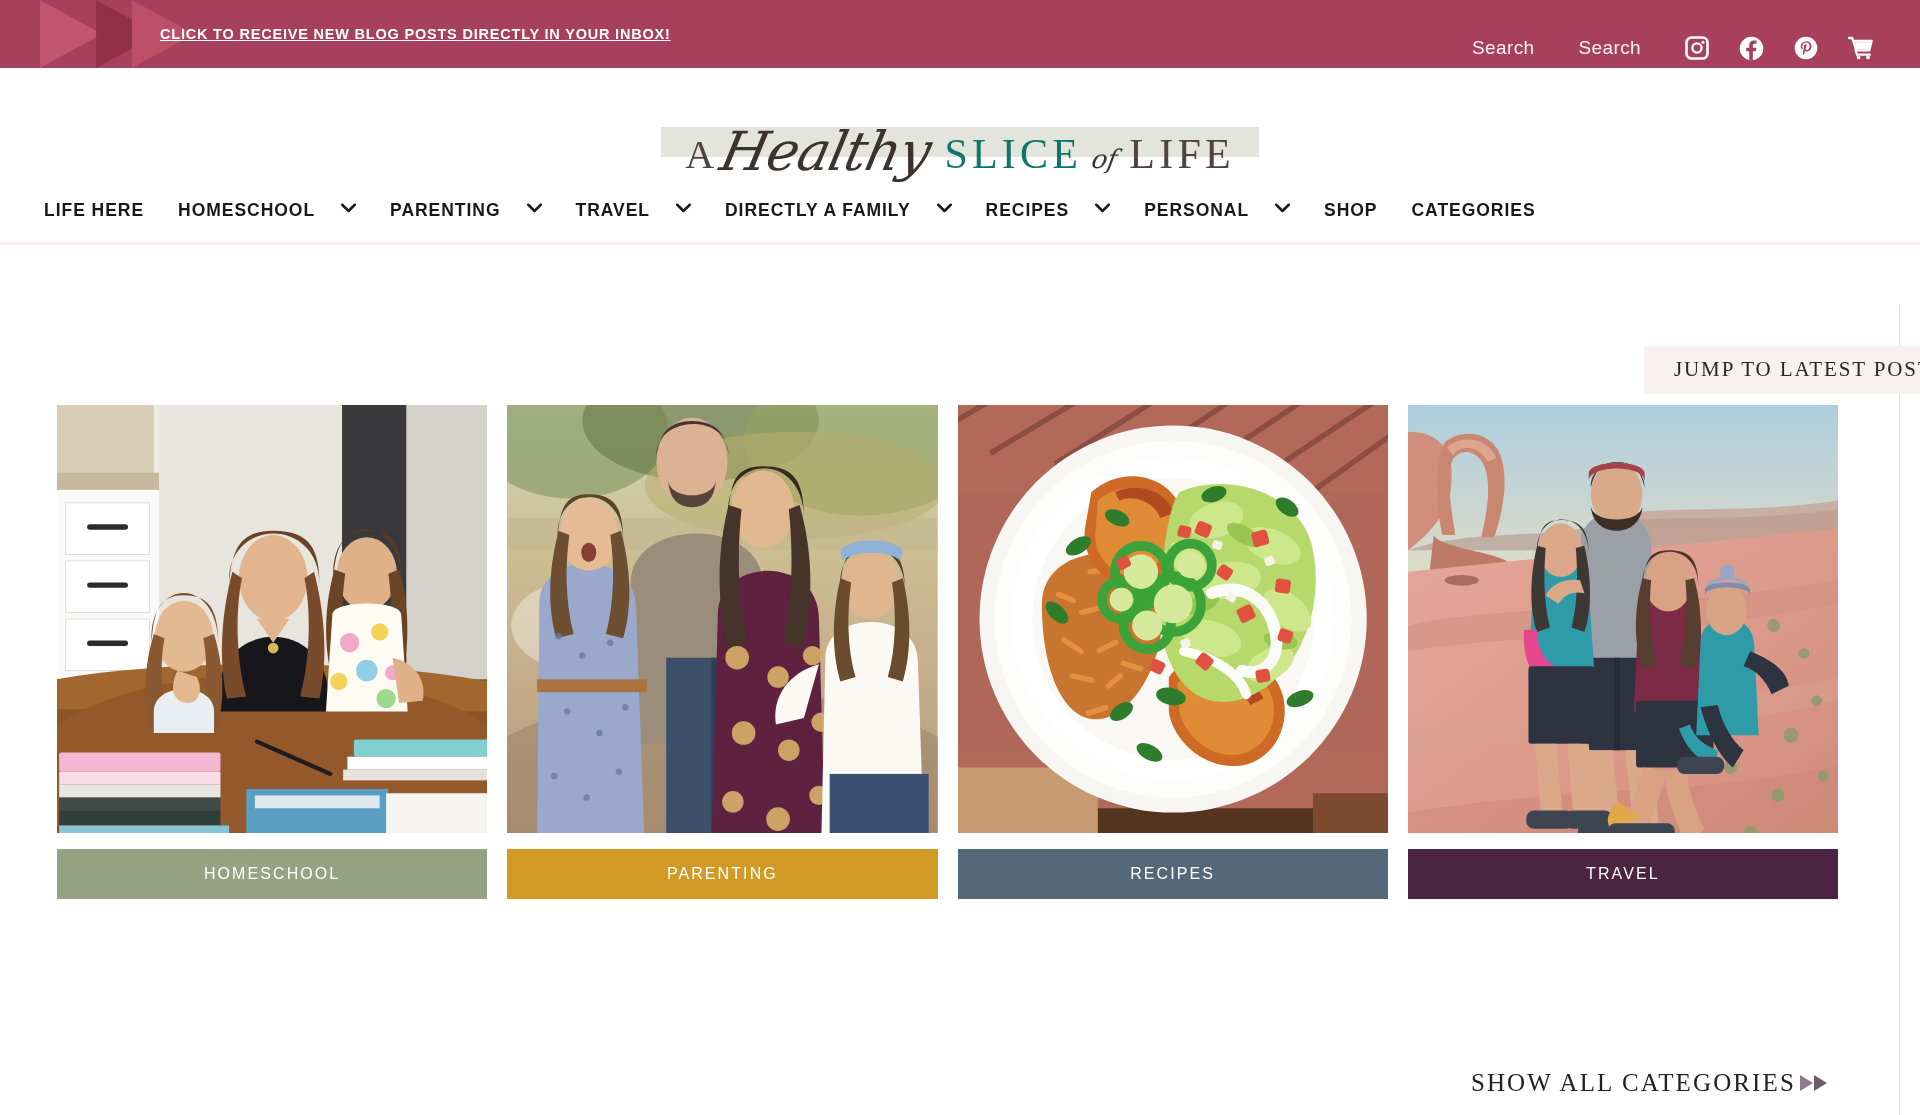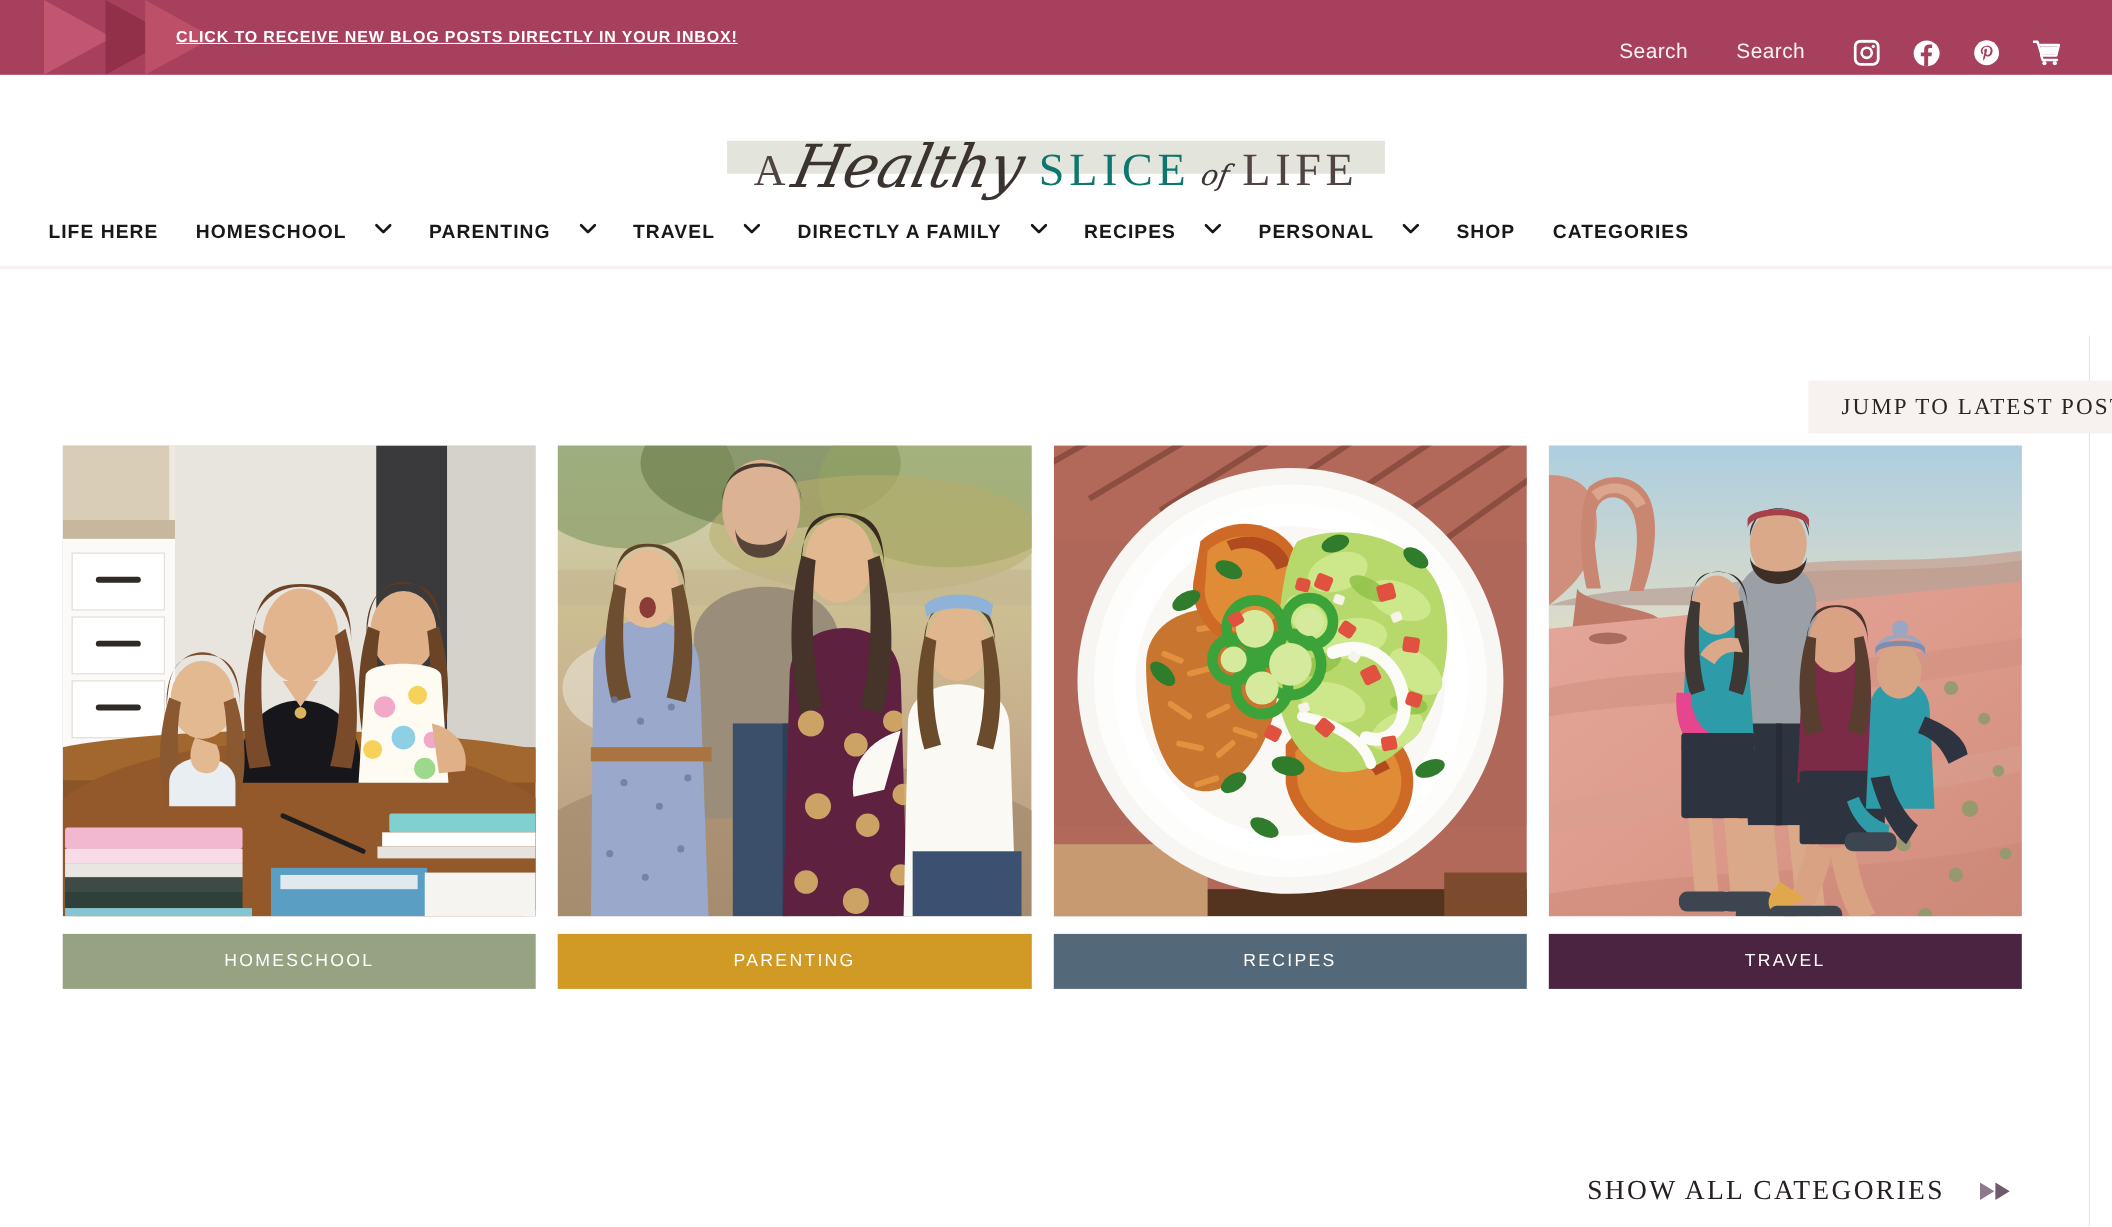--- a/index.html
+++ b/index.html
@@ -230,21 +230,21 @@
     font-weight:500;
     letter-spacing:.13em;
   }
 
   .show-all{
     position:absolute;
     right:86px;
     bottom:18px;
     display:flex;
     align-items:center;
-    gap:32px;
+    gap:4px;
     cursor:pointer;
   }
   .show-all-text{
     font-family:"Liberation Serif", serif;
     font-size:25px;
     letter-spacing:.085em;
     color:#262022;
     white-space:nowrap;
   }
   .show-all-arrows{ display:flex; align-items:center; gap:1px; }

